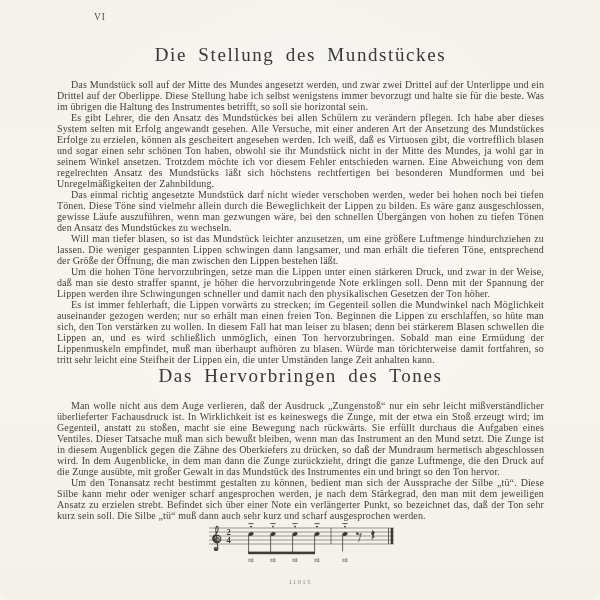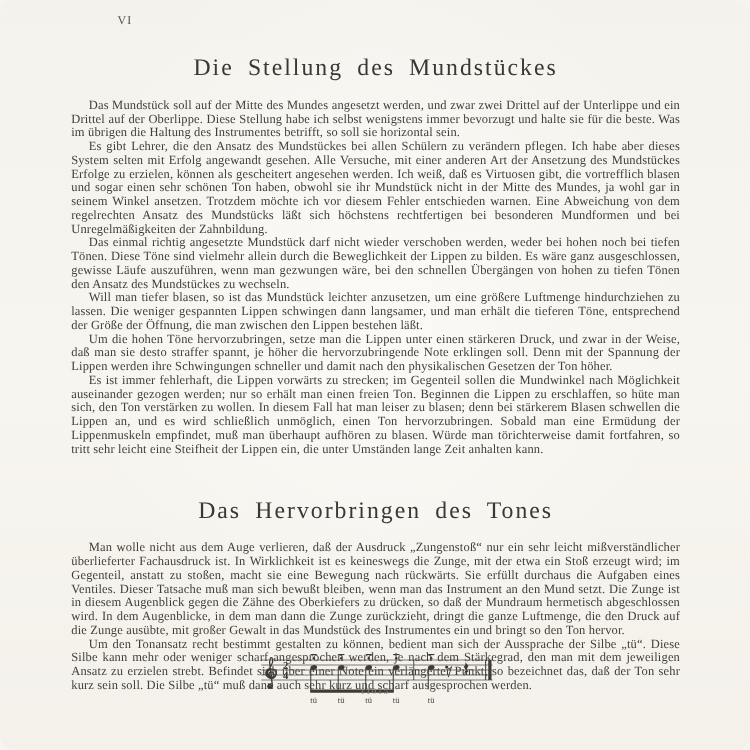--- a/index.html
+++ b/index.html
@@ -23,33 +23,33 @@
   .content{
     position:absolute;left:57px;right:56px;top:0;
     color:#413e38;
   }
   h2.sect{
     font-size:19px;font-weight:500;color:#3b3834;
     text-align:center;letter-spacing:1.6px;word-spacing:5px;
     margin:0 0 13px 0;padding:0;
   }
   h2.sect.first{margin-top:44px;}
-  h2.sect.second{margin-top:33px;}
+  h2.sect.second{}
   p.body{
     font-size:10px;line-height:11px;letter-spacing:0.12px;
     text-align:justify;text-indent:14px;
     margin:0;padding:0;
     hyphens:auto;-webkit-hyphens:auto;
   }
   .music-wrap{
     position:absolute;left:205px;top:514px;width:200px;height:62px;
   }
   .music-wrap svg{display:block;}
   .plate{
-    position:absolute;left:0;right:0;top:549px;
+    position:absolute;left:0;right:0;top:578px;
     text-align:center;font-size:7px;color:#8a867e;letter-spacing:1.2px;
   }
   .staff-line{stroke:#4a4741;stroke-width:0.55;}
   .music-ink{fill:#3e3b35;}
   .music-stroke{stroke:#3e3b35;}
   text.ts{font-family:"Liberation Serif","DejaVu Serif",serif;font-weight:bold;font-size:8.5px;fill:#3e3b35;text-anchor:middle;}
   text.syl{font-family:"Liberation Serif","DejaVu Serif",serif;font-size:6.8px;fill:#4a4741;text-anchor:middle;letter-spacing:0.2px;}
 </style>
 </head>
 <body>

